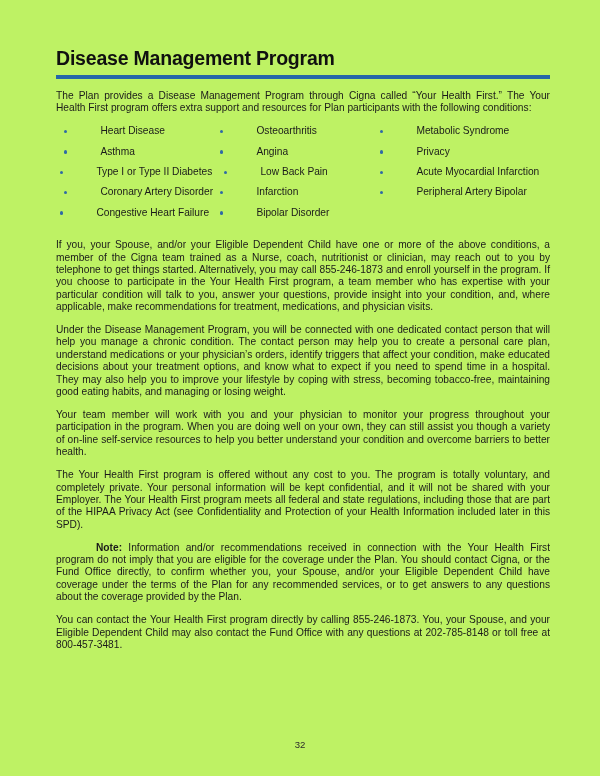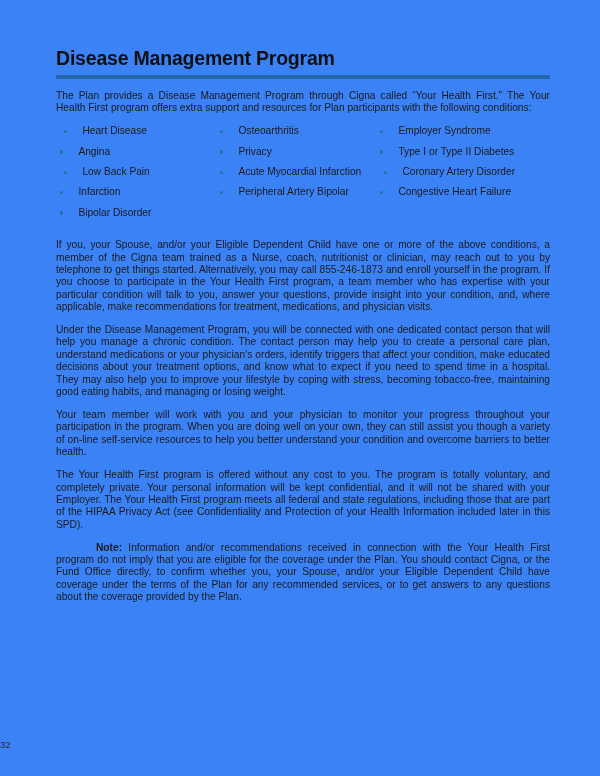--- a/index.html
+++ b/index.html
@@ -4,21 +4,21 @@
 <style>
   html, body {
     margin: 0;
     padding: 0;
     background: #ffffff;
   }
   .page {
     position: relative;
     width: 600px;
     height: 776px;
-    background: #3b82f6;
+    background: #bef264;
     font-family: "Liberation Sans", sans-serif;
     color: #1a1a1a;
     box-sizing: border-box;
     overflow: hidden;
   }
   .content {
     position: absolute;
     left: 56px;
     top: 48px;
     width: 494px;
@@ -70,31 +70,32 @@
   .bullet-dot {
     width: 3.4px;
     height: 3.4px;
     background: #2f6aa5;
     border-radius: 50%;
     margin-top: 4.6px;
     margin-right: 0;
     flex: 0 0 auto;
   }
   .bullet-label {
-    margin-left: 15px;
+    margin-left: 33px;
     white-space: nowrap;
   }
   .col-indent-1 .bullet-dot { margin-left: 8px; }
   .col-indent-2 .bullet-dot { margin-left: 4px; }
   .col-indent-3 .bullet-dot { margin-left: 4px; }
   .page-number {
     position: absolute;
     left: 0;
     right: 0;
     top: 739px;
+    text-align: center;
     font-size: 9.6px;
     color: #2b2b2b;
   }
 </style>
 </head>
 <body>
 
 <div class="page">
   <div class="content">
 
@@ -108,23 +109,27 @@
       <div class="bullet-item col-indent-1">
         <span class="bullet-dot"></span>
         <span class="bullet-label">Heart Disease</span>
       </div>
       <div class="bullet-item col-indent-2">
         <span class="bullet-dot"></span>
         <span class="bullet-label">Osteoarthritis</span>
       </div>
       <div class="bullet-item col-indent-3">
         <span class="bullet-dot"></span>
-        <span class="bullet-label">Employer Syndrome</span>
+        <span class="bullet-label">Metabolic Syndrome</span>
       </div>
 
+      <div class="bullet-item col-indent-1">
+        <span class="bullet-dot"></span>
+        <span class="bullet-label">Asthma</span>
+      </div>
       <div class="bullet-item col-indent-2">
         <span class="bullet-dot"></span>
         <span class="bullet-label">Angina</span>
       </div>
       <div class="bullet-item col-indent-3">
         <span class="bullet-dot"></span>
         <span class="bullet-label">Privacy</span>
       </div>
 
       <div class="bullet-item col-indent-2">
@@ -167,17 +172,18 @@
     <p class="body-text">If you, your Spouse, and/or your Eligible Dependent Child have one or more of the above conditions, a member of the Cigna team trained as a Nurse, coach, nutritionist or clinician, may reach out to you by telephone to get things started. Alternatively, you may call 855-246-1873 and enroll yourself in the program. If you choose to participate in the Your Health First program, a team member who has expertise with your particular condition will talk to you, answer your questions, provide insight into your condition, and, where applicable, make recommendations for treatment, medications, and physician visits.</p>
 
     <p class="body-text">Under the Disease Management Program, you will be connected with one dedicated contact person that will help you manage a chronic condition. The contact person may help you to create a personal care plan, understand medications or your physician’s orders, identify triggers that affect your condition, make educated decisions about your treatment options, and know what to expect if you need to spend time in a hospital. They may also help you to improve your lifestyle by coping with stress, becoming tobacco-free, maintaining good eating habits, and managing or losing weight.</p>
 
     <p class="body-text">Your team member will work with you and your physician to monitor your progress throughout your participation in the program. When you are doing well on your own, they can still assist you though a variety of on-line self-service resources to help you better understand your condition and overcome barriers to better health.</p>
 
     <p class="body-text">The Your Health First program is offered without any cost to you. The program is totally voluntary, and completely private. Your personal information will be kept confidential, and it will not be shared with your Employer. The Your Health First program meets all federal and state regulations, including those that are part of the HIPAA Privacy Act (see Confidentiality and Protection of your Health Information included later in this SPD).</p>
 
     <p class="body-text"><span class="lead-note">Note:</span><span> Information and/or recommendations received in connection with the Your Health First program do not imply that you are eligible for the coverage under the Plan. You should contact Cigna, or the Fund Office directly, to confirm whether you, your Spouse, and/or your Eligible Dependent Child have coverage under the terms of the Plan for any recommended services, or to get answers to any questions about the coverage provided by the Plan.</span></p>
 
+    <p class="body-text">You can contact the Your Health First program directly by calling 855-246-1873. You, your Spouse, and your Eligible Dependent Child may also contact the Fund Office with any questions at 202-785-8148 or toll free at 800-457-3481.</p>
 
   </div>
 
   <div class="page-number">32</div>
 </div>
 
 </body></html>

